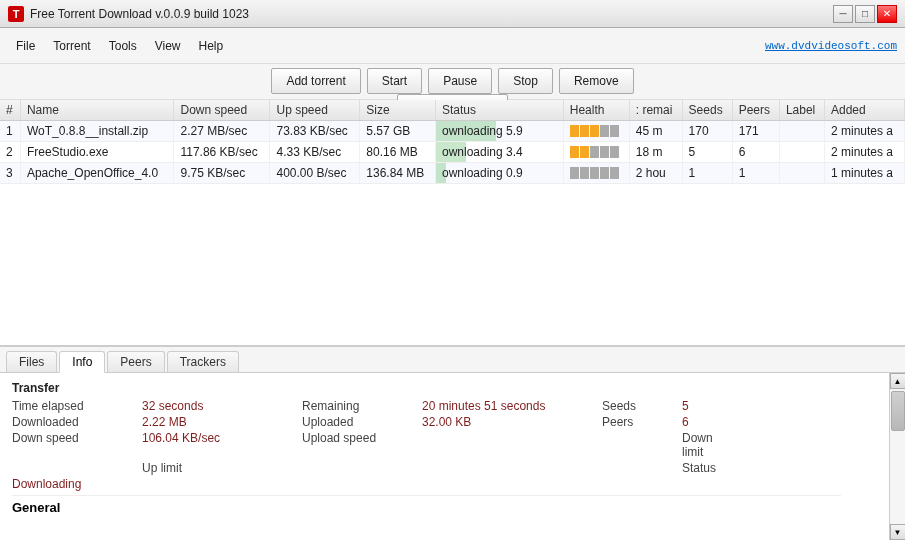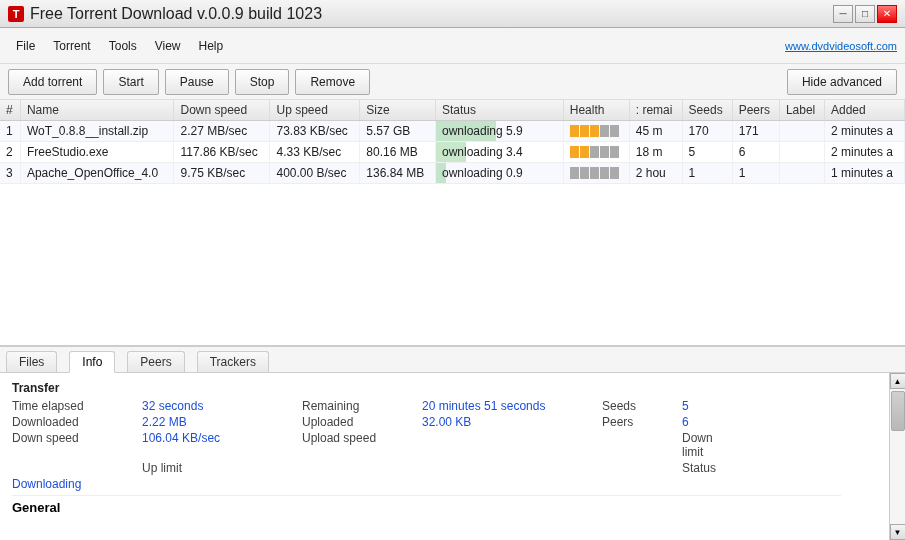--- a/index.html
+++ b/index.html
@@ -36,21 +36,21 @@
       background: #cc0000;
       border-radius: 2px;
       display: flex;
       align-items: center;
       justify-content: center;
       color: white;
       font-weight: bold;
       font-size: 11px;
     }
     .title-text {
-      font-size: 16px;
+      font-size: 12px;
       color: #222;
     }
     .title-buttons {
       display: flex;
       gap: 2px;
     }
     .title-btn {
       width: 20px;
       height: 18px;
       border: 1px solid #999;
@@ -83,32 +83,34 @@
       padding: 2px 8px;
       cursor: pointer;
       font-size: 12px;
       color: #222;
     }
     .menu-link {
       font-size: 11px;
       color: #0066cc;
       text-decoration: underline;
       cursor: pointer;
+      font-family: Liberation Mono, monospace;
     }
 
     
     .toolbar {
       background: #f5f5f5;
       border-bottom: 1px solid #ddd;
       display: flex;
       align-items: center;
       justify-content: space-between;
       padding: 4px 8px;
       height: 36px;
       flex-shrink: 0;
+      flex-direction: column;
     }
     .toolbar-left { display: flex; gap: 6px; }
     .toolbar-btn {
       padding: 3px 14px;
       border: 1px solid #aaa;
       background: linear-gradient(to bottom, #fefefe, #e8e8e8);
       cursor: pointer;
       font-size: 12px;
       color: #222;
       border-radius: 2px;
@@ -184,21 +186,21 @@
       flex-direction: column;
       flex-shrink: 0;
     }
 
     
     .tabs {
       display: flex;
       border-bottom: 1px solid #ccc;
       background: #f5f5f5;
       padding: 4px 6px 0;
-      gap: 12px;
+      gap: 2px;
       flex-shrink: 0;
     }
     .tab {
       padding: 3px 12px;
       border: 1px solid #ccc;
       border-bottom: none;
       background: linear-gradient(to bottom, #f9f9f9, #e8e8e8);
       cursor: pointer;
       font-size: 12px;
       color: #333;
@@ -217,21 +219,21 @@
       color: #222;
       margin-bottom: 4px;
     }
     .info-grid {
       display: grid;
       grid-template-columns: 130px 160px 120px 180px 80px 40px;
       gap: 2px 0;
       font-size: 12px;
     }
     .info-label { color: #444; }
-    .info-value { color: #1d4ed8; }
+    .info-value { color: #7f1d1d; }
 
     .scrollbar-track {
       width: 16px;
       border-left: 1px solid #ccc;
       background: #f5f5f5;
       display: flex;
       flex-direction: column;
       align-items: center;
       flex-shrink: 0;
     }

